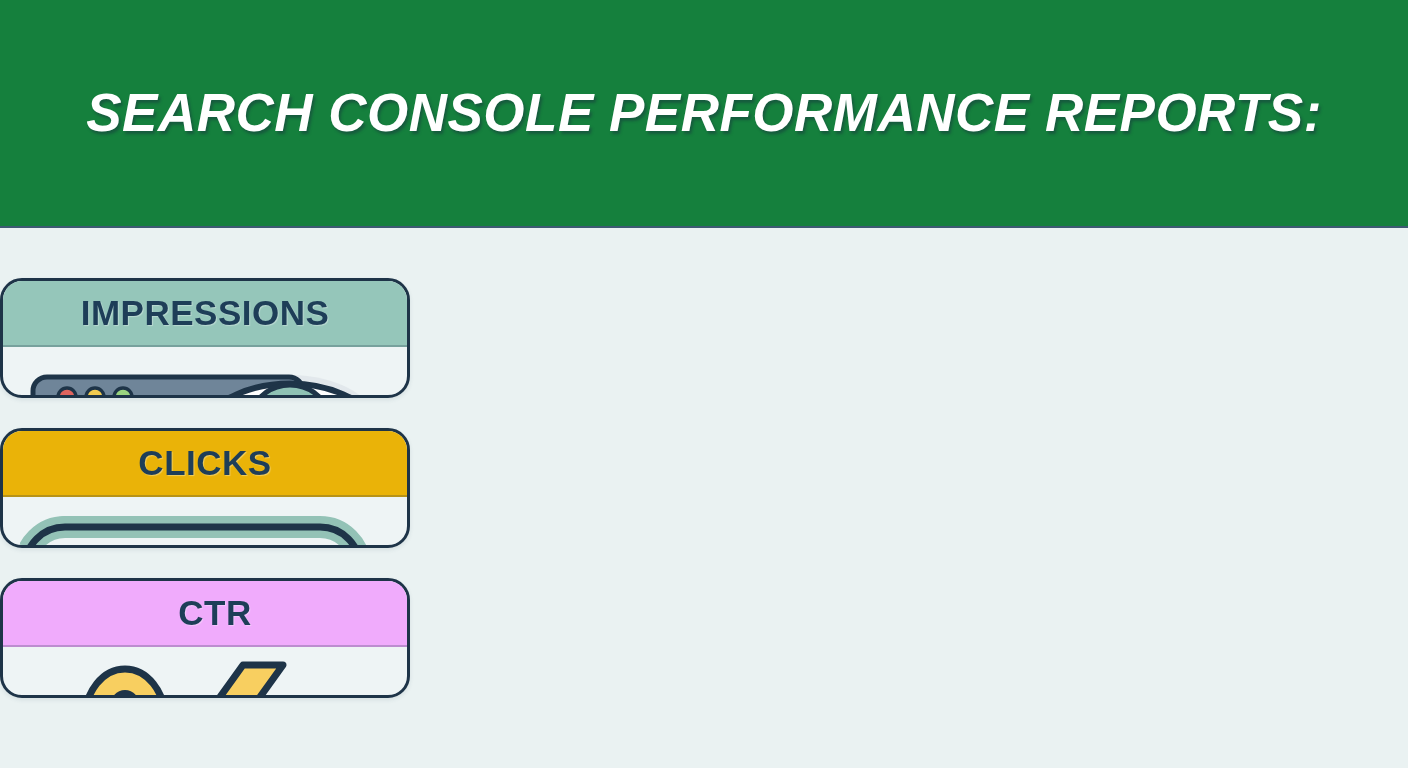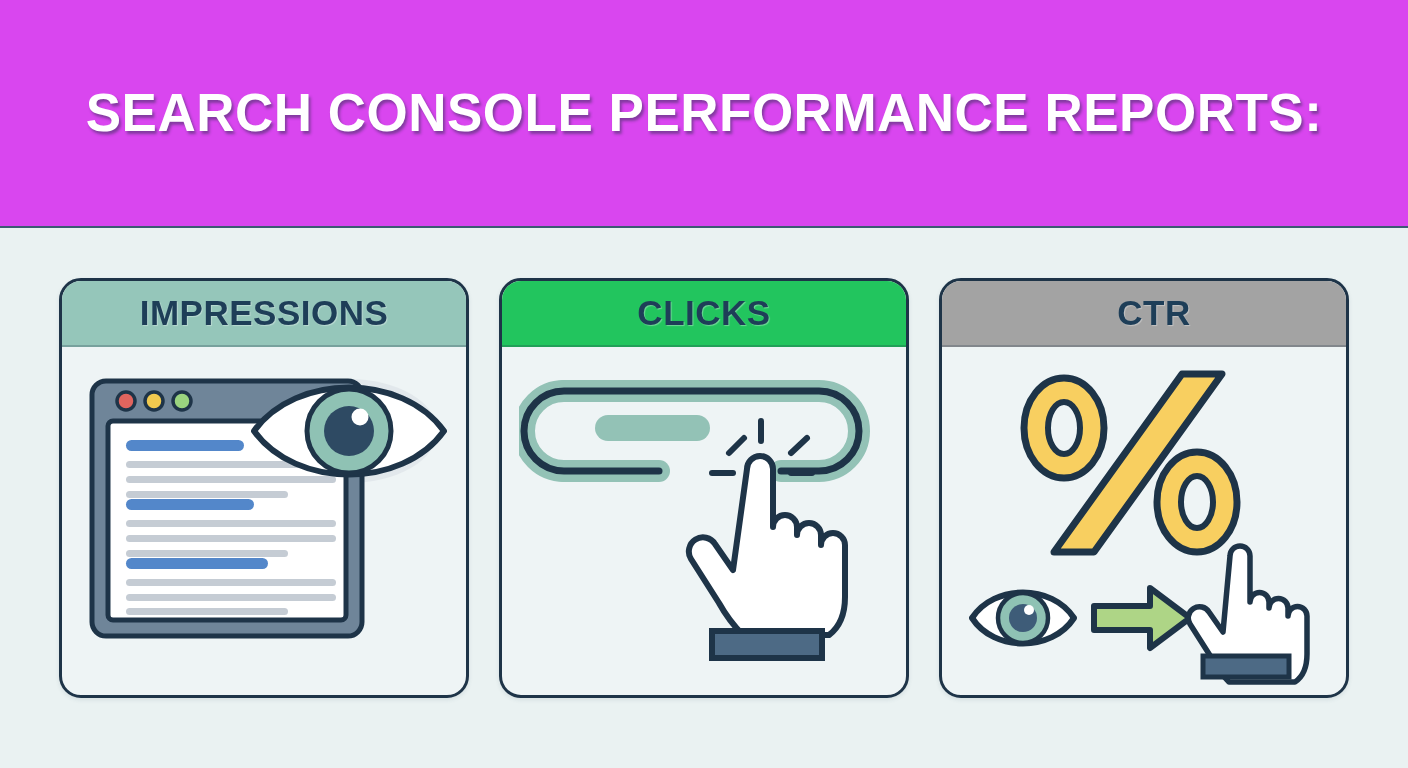--- a/index.html
+++ b/index.html
@@ -10,26 +10,27 @@
     background: #eaf2f2;
     font-family: "Liberation Sans", sans-serif;
     overflow: hidden;
     position: relative;
   }
 
   
   .banner {
     width: 1408px;
     height: 228px;
-    background: #d946ef;
+    background: #15803d;
     display: flex;
     flex-direction: column;
     align-items: center;
     justify-content: center;
     border-bottom: 2px solid #3d5a73;
+    font-style: italic;
   }
   .banner-line {
     color: #ffffff;
     font-family: "Liberation Sans", sans-serif;
     font-weight: bold;
     font-size: 53px;
     letter-spacing: 0.5px;
     line-height: 68px;
     text-align: center;
     text-shadow: 2px 3px 3px rgba(25,45,62,0.45);
@@ -39,20 +40,21 @@
   
   .cards {
     position: absolute;
     top: 278px;
     left: 0;
     width: 1408px;
     height: 420px;
     display: flex;
     justify-content: center;
     gap: 30px;
+    flex-direction: column;
   }
 
   .card {
     width: 410px;
     height: 420px;
     border: 3px solid #1e3448;
     border-radius: 22px;
     background: #eef4f5;
     overflow: hidden;
     display: flex;
@@ -78,22 +80,22 @@
 
   .card-body {
     flex: 1 1 auto;
     position: relative;
     display: flex;
     align-items: center;
     justify-content: center;
   }
 
   .hdr-impressions { background: #95c6ba; }
-  .hdr-clicks      { background: #22c55e; }
-  .hdr-ctr         { background: #a3a3a3; padding-left: 20px; }
+  .hdr-clicks      { background: #eab308; }
+  .hdr-ctr         { background: #f0abfc; padding-left: 20px; }
 
   svg { display: block; }
 </style>
 </head>
 <body>
 
 <div class="banner">
   <div class="banner-line">SEARCH CONSOLE PERFORMANCE REPORTS:</div>
 </div>
 

